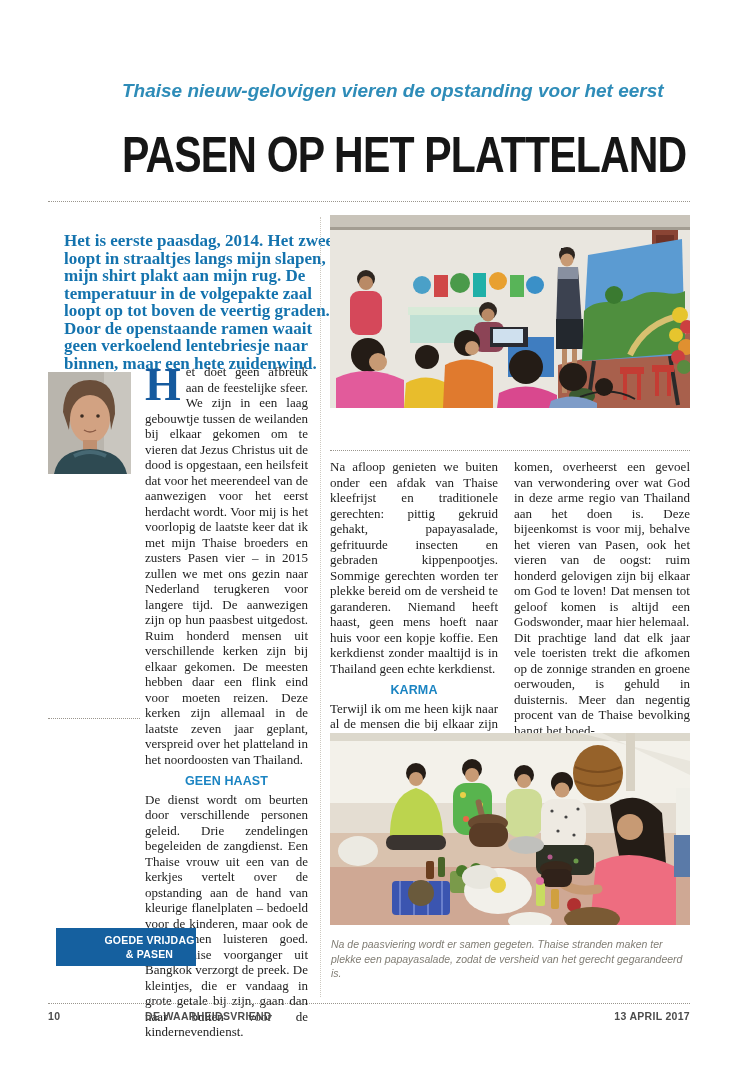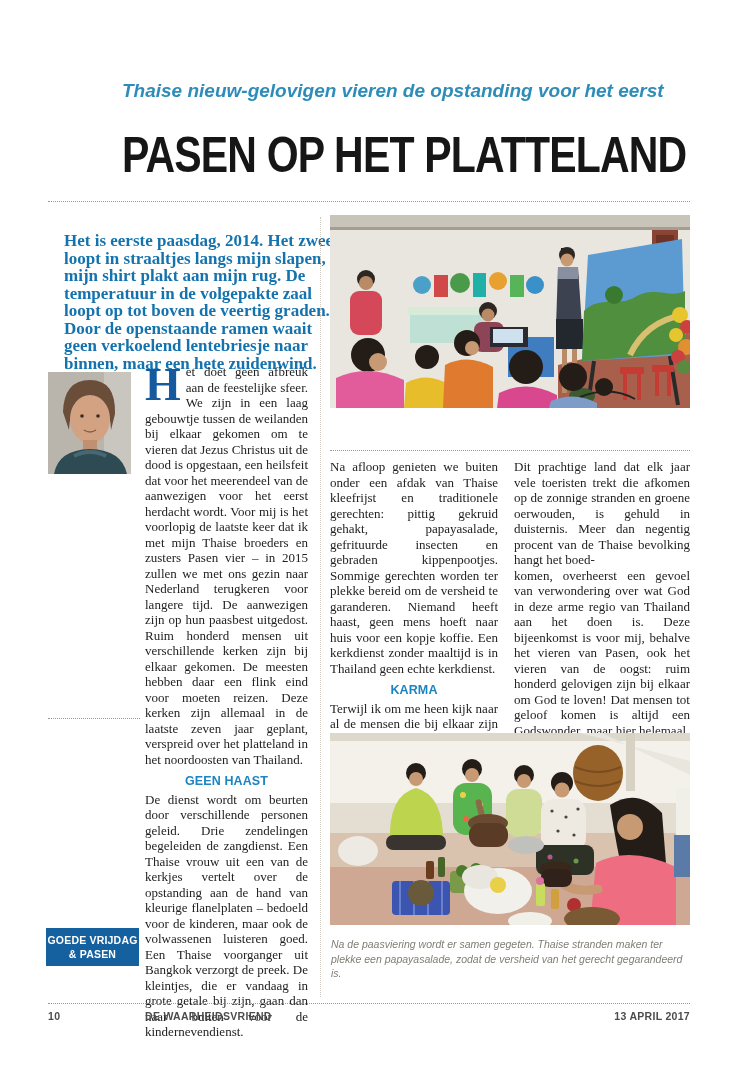--- a/index.html
+++ b/index.html
@@ -47,25 +47,25 @@
   .col1{left:145px;top:364px;width:163px;}
   .col2{left:330px;top:459px;width:168px;}
   .col3{left:514px;top:459px;width:176px;}
   .subhead{margin:7px 0 2px 0;font-family:"Liberation Sans",sans-serif;
            font-weight:700;font-size:12.5px;letter-spacing:.1px;text-align:center;
            color:var(--heading-blue,#1b84c2);}
   .dropcap{float:left;font-family:"Liberation Serif",serif;font-weight:700;
            font-size:46px;line-height:37px;padding:2px 5px 0 0;
            color:var(--dropcap-blue,#155a9e);}
 
-  .badge{position:absolute;left:46px;top:928px;width:93px;height:38px;
+  .badge{position:absolute;left:56px;top:928px;width:93px;height:38px;
          background:var(--badge-blue,#15609f);color:#fff;
          display:flex;flex-direction:column;align-items:center;justify-content:center;
          font-family:"Liberation Sans",sans-serif;font-weight:700;font-size:10.5px;
-         line-height:1.35;text-align:center;letter-spacing:.2px;}
+         line-height:1.35;text-align:center;letter-spacing:.2px;padding-left:47px;}
 
   .footer{position:absolute;left:48px;top:1010px;width:642px;height:16px;
           font-family:"Liberation Sans",sans-serif;font-weight:700;font-size:10.5px;
           letter-spacing:.3px;color:var(--footer-gray,#4c4c4c);}
   .footer .pg{position:absolute;left:0;text-align:right;}
   .footer .mag{position:absolute;left:97px;}
   .footer .date{position:absolute;right:0;}
 </style>
 </head>
 <body>
@@ -189,22 +189,22 @@
     <p>De dienst wordt om beurten door verschillende personen geleid. Drie zendelingen begeleiden de zangdienst. Een Thaise vrouw uit een van de kerkjes vertelt over de opstanding aan de hand van kleurige flanelplaten – bedoeld voor de kinderen, maar ook de volwassenen luisteren goed. Een Thaise voorganger uit Bangkok verzorgt de preek. De kleintjes, die er vandaag in grote getale bij zijn, gaan dan naar buiten voor de kindernevendienst.</p>
   </div>
 
   <div class="col col2">
     <p>Na afloop genieten we buiten onder een afdak van Thaise kleefrijst en traditionele gerechten: pittig gekruid gehakt, papayasalade, gefrituurde insecten en gebraden kippenpootjes. Sommige gerechten worden ter plekke bereid om de versheid te garanderen. Niemand heeft haast, geen mens hoeft naar huis voor een kopje koffie. Een kerkdienst zonder maaltijd is in Thailand geen echte kerkdienst.</p>
     <h3 class="subhead">KARMA</h3>
     <p>Terwijl ik om me heen kijk naar al de mensen die bij elkaar zijn ge-</p>
   </div>
 
   <div class="col col3">
+    <p>komen, overheerst een gevoel van verwondering over wat God in deze arme regio van Thailand aan het doen is. Deze bijeenkomst is voor mij, behalve het vieren van Pasen, ook het vieren van de oogst: ruim honderd gelovigen zijn bij elkaar om God te loven! Dat mensen tot geloof komen is altijd een Godswonder, maar hier helemaal.</p>
     <p>Dit prachtige land dat elk jaar vele toeristen trekt die afkomen op de zonnige stranden en groene oerwouden, is gehuld in duisternis. Meer dan negentig procent van de Thaise bevolking hangt het boed-</p>
-    <p>komen, overheerst een gevoel van verwondering over wat God in deze arme regio van Thailand aan het doen is. Deze bijeenkomst is voor mij, behalve het vieren van Pasen, ook het vieren van de oogst: ruim honderd gelovigen zijn bij elkaar om God te loven! Dat mensen tot geloof komen is altijd een Godswonder, maar hier helemaal.</p>
   </div>
 
   <div class="badge">
     <span>GOEDE VRIJDAG</span>
     <span>&amp; PASEN</span>
   </div>
 
   <figure class="photo bottom-photo">
     <svg viewBox="0 0 360 192" width="360" height="192">
       <rect width="360" height="192" fill="#e4ddd2"></rect>

